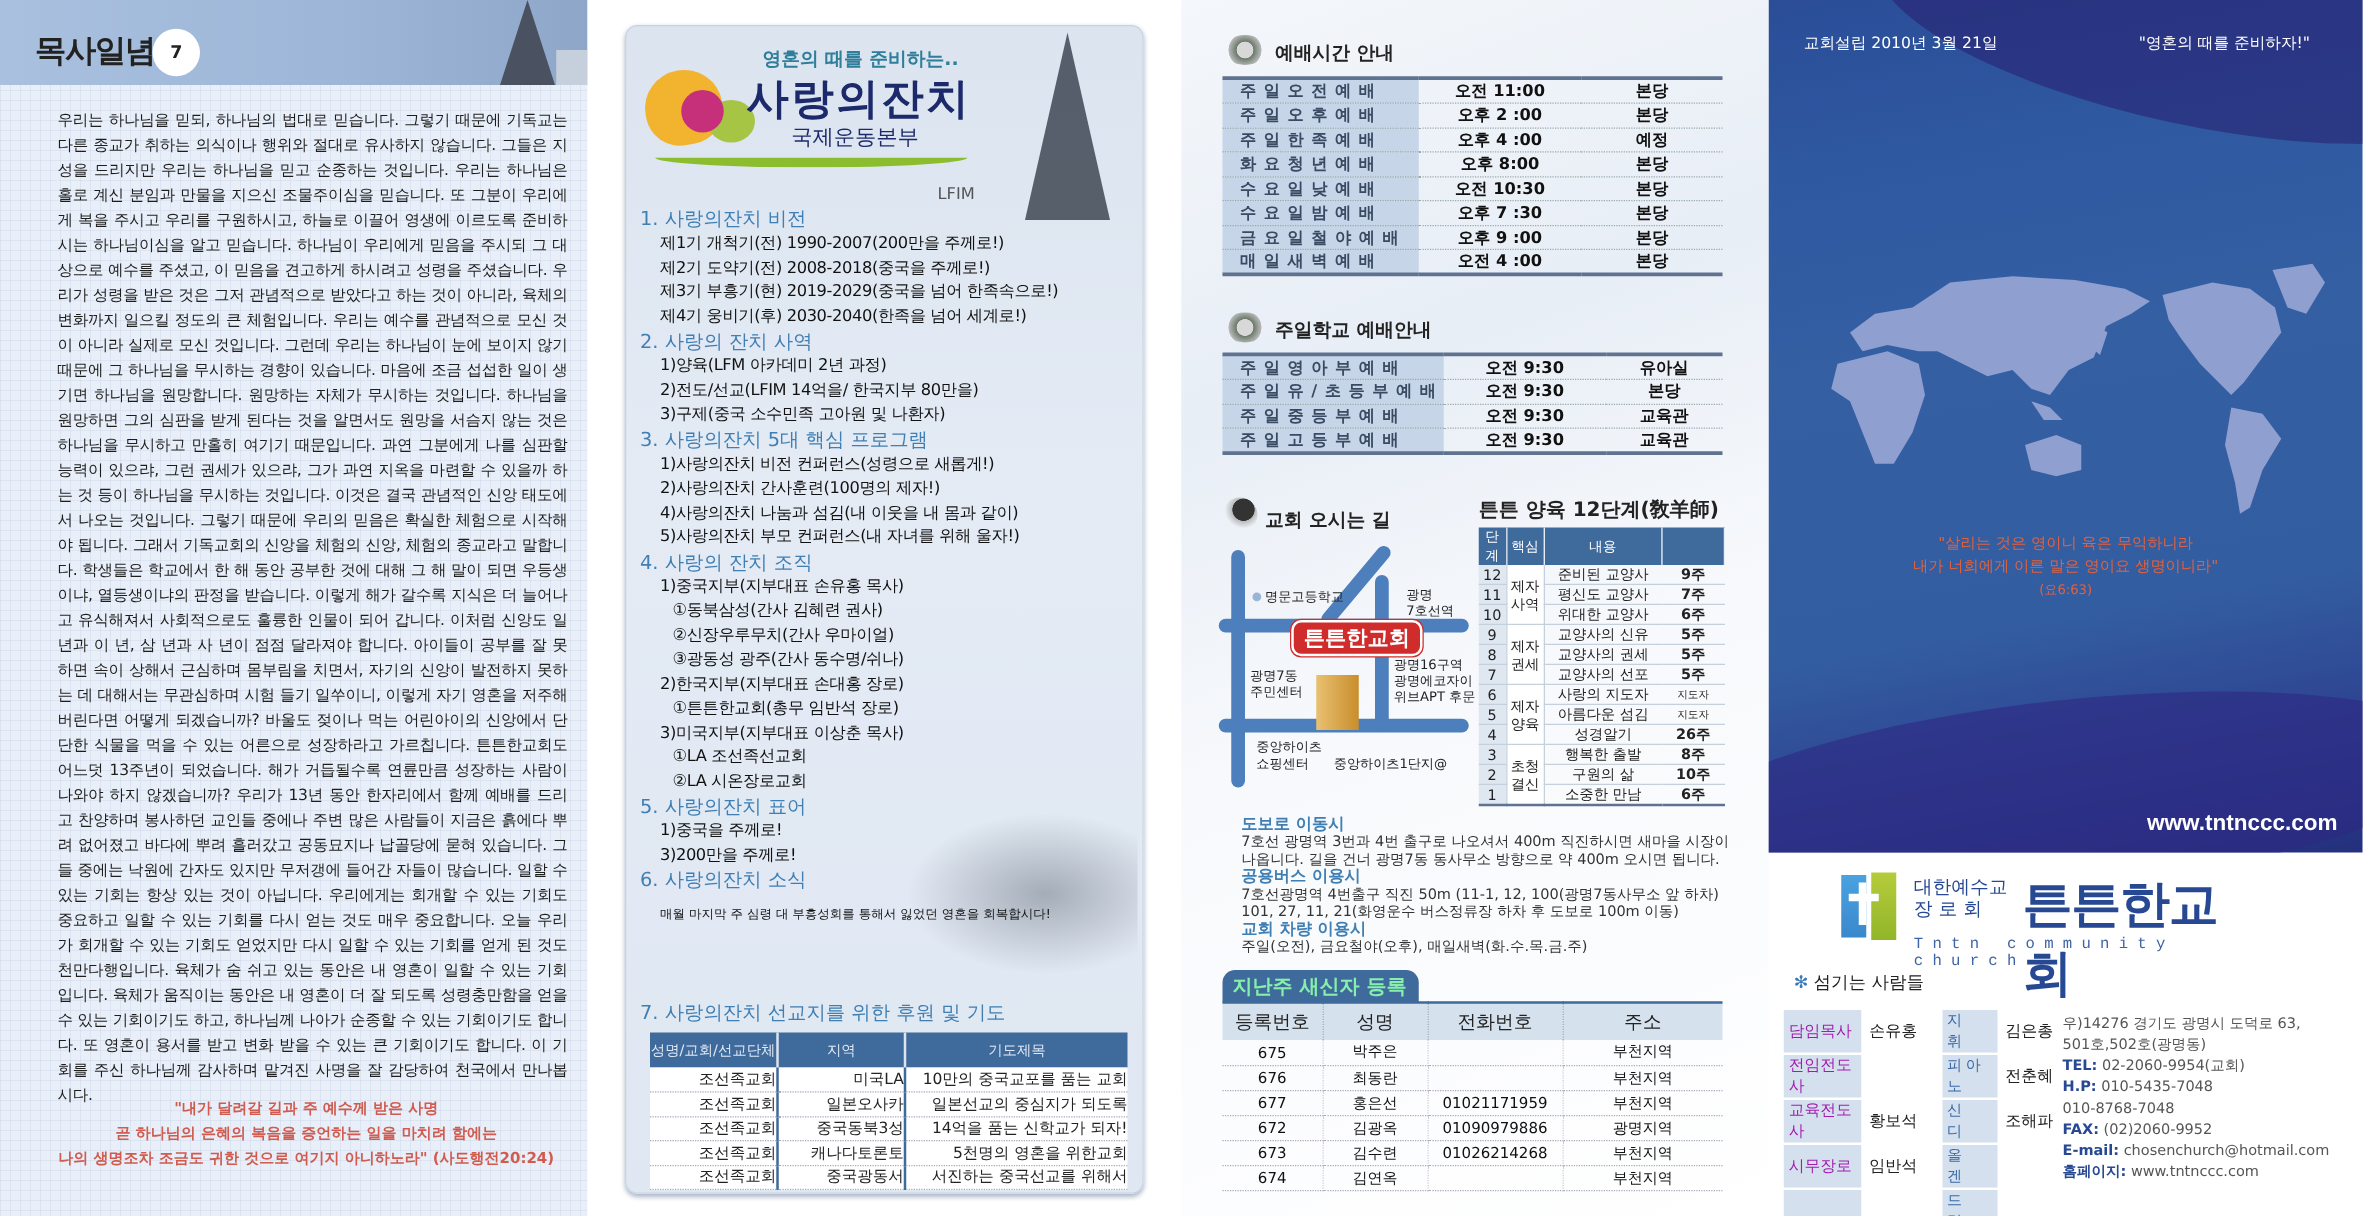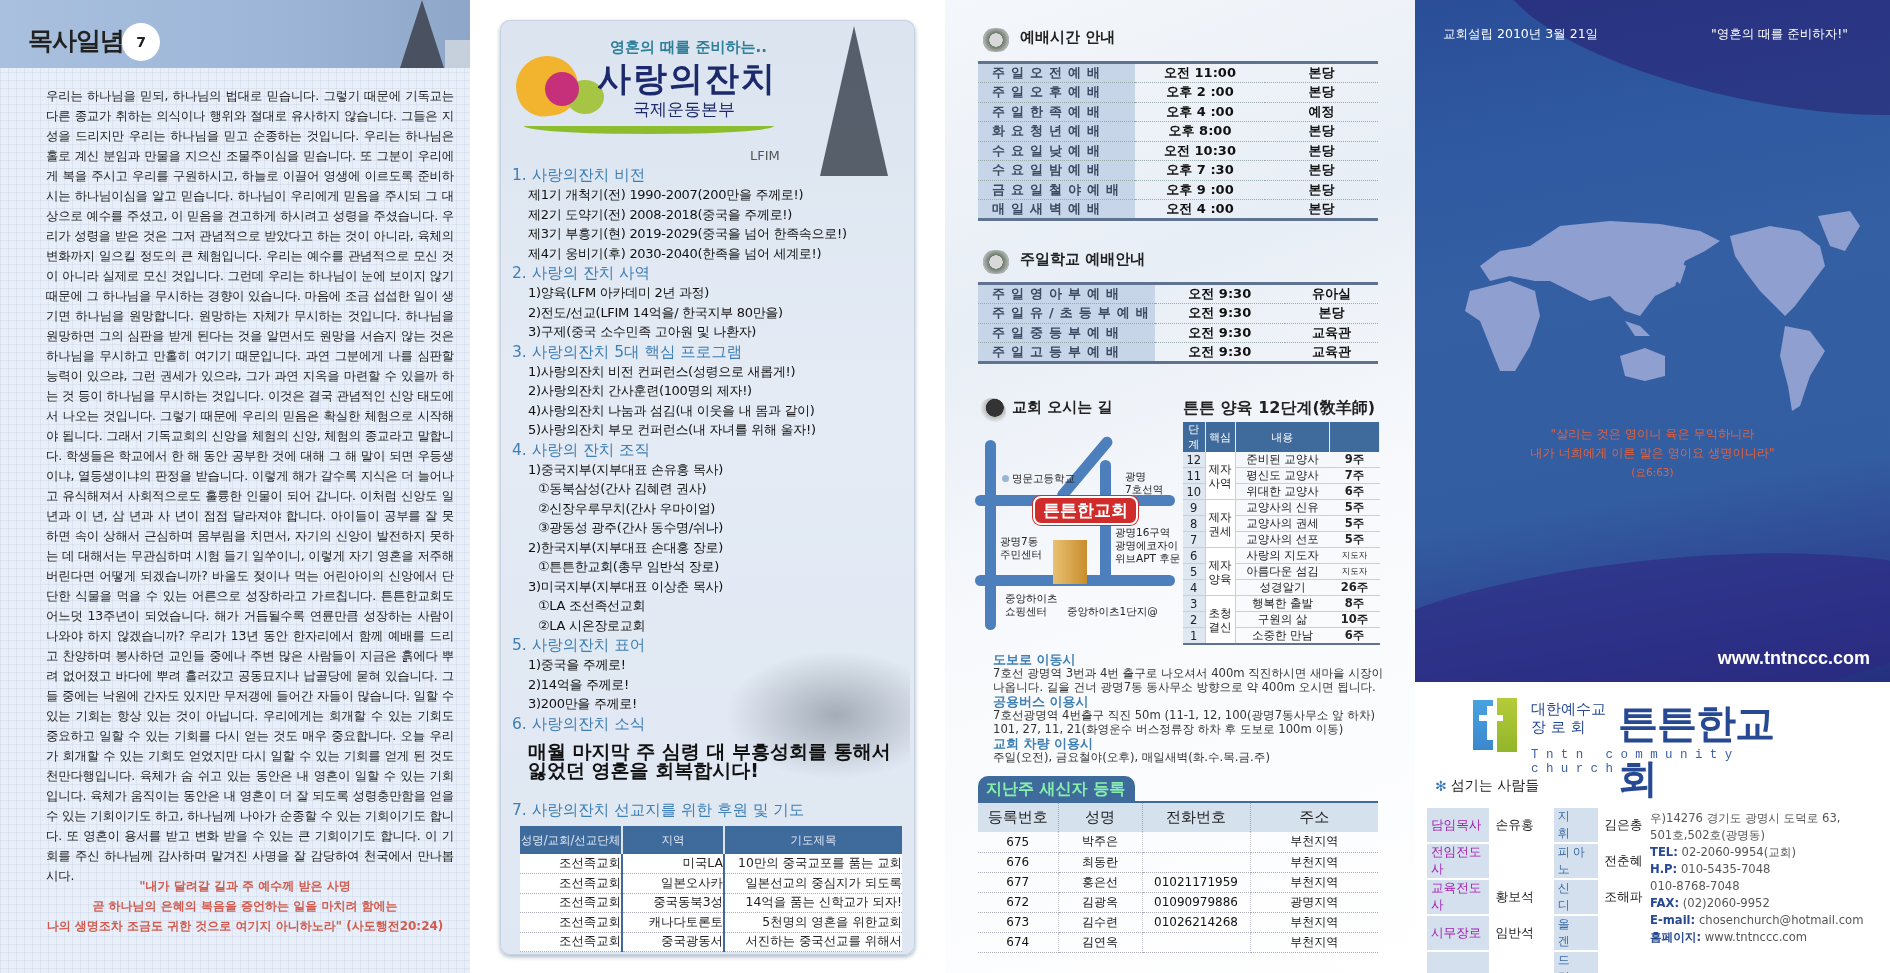--- a/index.html
+++ b/index.html
@@ -25,30 +25,30 @@
 #p2 .heart1{position:absolute;left:16px;top:36px;width:62px;height:60px;background:#f2b32f;border-radius:50% 50% 45% 45%;transform:rotate(-10deg)}
 #p2 .heart2{position:absolute;left:45px;top:52px;width:34px;height:34px;background:#c6307a;border-radius:50%}
 #p2 .heart3{position:absolute;left:66px;top:60px;width:38px;height:34px;background:#a6c545;border-radius:50%}
 #p2 .swoosh{position:absolute;left:24px;top:98px;width:250px;height:16px;border-radius:50%;border-bottom:8px solid #8bbd2f}
 #p2 .tower{position:absolute;left:320px;top:6px;width:0;height:0;border-left:34px solid transparent;border-right:34px solid transparent;border-bottom:150px solid #3f4654;opacity:.85}
 #p2 .lfim{position:absolute;left:250px;top:128px;font-size:13px;color:#555}
 #p2 .sections{position:absolute;left:12px;top:145px;width:390px}
 #p2 .sec-title{font-size:15.5px;color:#3f7fb4;line-height:20px;margin-top:0}
 #p2 .sec-item{font-size:13px;color:#111;line-height:19.5px;padding-left:16px;letter-spacing:-.3px}
 #p2 .sec-item.sub{padding-left:26px}
-#p2 .news{font-size:19px;font-weight:bold;color:#111;line-height:19px;padding:8px 10px 18px 16px}
+#p2 .news{font-size:10px;font-weight:normal;color:#111;line-height:19px;padding:8px 10px 18px 16px}
 #p2 .wall{position:absolute;left:225px;top:630px;width:185px;height:130px;background:radial-gradient(ellipse at 60% 50%,rgba(90,100,110,.45),rgba(220,228,238,0) 70%)}
 #p2 .s7{position:absolute;left:12px;top:780px;font-size:15.5px;color:#3f7fb4}
 #p2 table.mission{position:absolute;left:20px;top:806px;width:382px;border-collapse:collapse;font-size:12.4px}
 #p2 table.mission th{background:#3f6a9c;color:#dfe8f4;font-weight:normal;font-size:11.5px;height:28px;border-right:2px solid #dbe4ef}
 #p2 table.mission td{background:#fff;text-align:right;height:19.5px;border-bottom:1px dotted #aab;border-right:2px solid #3f6a9c}
 #p2 table.mission td:last-child,#p2 table.mission th:last-child{border-right:none}
 
 #p3{left:945px;width:470px;background:linear-gradient(160deg,#f4f7fb 0%,#e8eef6 30%,#f7f9fc 55%,#ffffff 100%)}
-#p3 .h{position:absolute;font-size:15px;font-weight:bold;color:#222;display:flex;align-items:flex-start;gap:6px}
+#p3 .h{position:absolute;font-size:15px;font-weight:bold;color:#222;display:flex;align-items:flex-end;gap:6px}
 #p3 .clock{display:inline-block;width:36px;height:24px;border-radius:50%;background:radial-gradient(circle,#d8d8d8 30%,#6b7a6b 32%,#b9b9b9 60%,transparent 62%)}
 #p3 table.sched{position:absolute;left:33px;width:400px;border-collapse:collapse;border-top:3px solid #5f728f;border-bottom:3px solid #5f728f}
 #p3 table.sched td{height:19.5px;font-size:13px;border-bottom:1px dotted #9aa;white-space:nowrap}
 #p3 table.sched td.n{width:157px;background:#c6d6e8;color:#3a4a62;letter-spacing:6px;padding-left:14px;font-weight:bold}
 #p3 table.sched td.t{width:130px;text-align:center;font-weight:bold;color:#111}
 #p3 table.sched td.p{text-align:center;font-weight:bold;color:#111}
 #p3 .map{position:absolute;left:30px;top:440px;width:200px;height:200px}
 #p3 .road{position:absolute;background:#4c7fbc;border-radius:8px}
 #p3 .mlabel{position:absolute;font-size:10.5px;color:#222;line-height:13px}
 #p3 .dot{display:inline-block;width:7px;height:7px;border-radius:50%;background:#98b4d6;margin-right:3px}
@@ -150,21 +150,20 @@
         <div class="sec-item sub">①동북삼성(간사 김혜련 권사)</div>
         <div class="sec-item sub">②신장우루무치(간사 우마이얼)</div>
         <div class="sec-item sub">③광동성 광주(간사 동수명/쉬나)</div>
         <div class="sec-item">2)한국지부(지부대표 손대홍 장로)</div>
         <div class="sec-item sub">①튼튼한교회(총무 임반석 장로)</div>
         <div class="sec-item">3)미국지부(지부대표 이상춘 목사)</div>
         <div class="sec-item sub">①LA 조선족선교회</div>
         <div class="sec-item sub">②LA 시온장로교회</div>
         <div class="sec-title">5. 사랑의잔치 표어</div>
         <div class="sec-item">1)중국을 주께로!</div>
-        <div class="sec-item">2)14억을 주께로!</div>
         <div class="sec-item">3)200만을 주께로!</div>
         <div class="sec-title">6. 사랑의잔치 소식</div>
         <div class="news">매월 마지막 주 심령 대 부흥성회를 통해서 잃었던 영혼을 회복합시다!</div>
       </div>
 
     <div class="s7">7. 사랑의잔치 선교지를 위한 후원 및 기도</div>
     <table class="mission">
       <thead>
           <tr>
         <th style="width:102px">성명/교회/선교단체</th>

